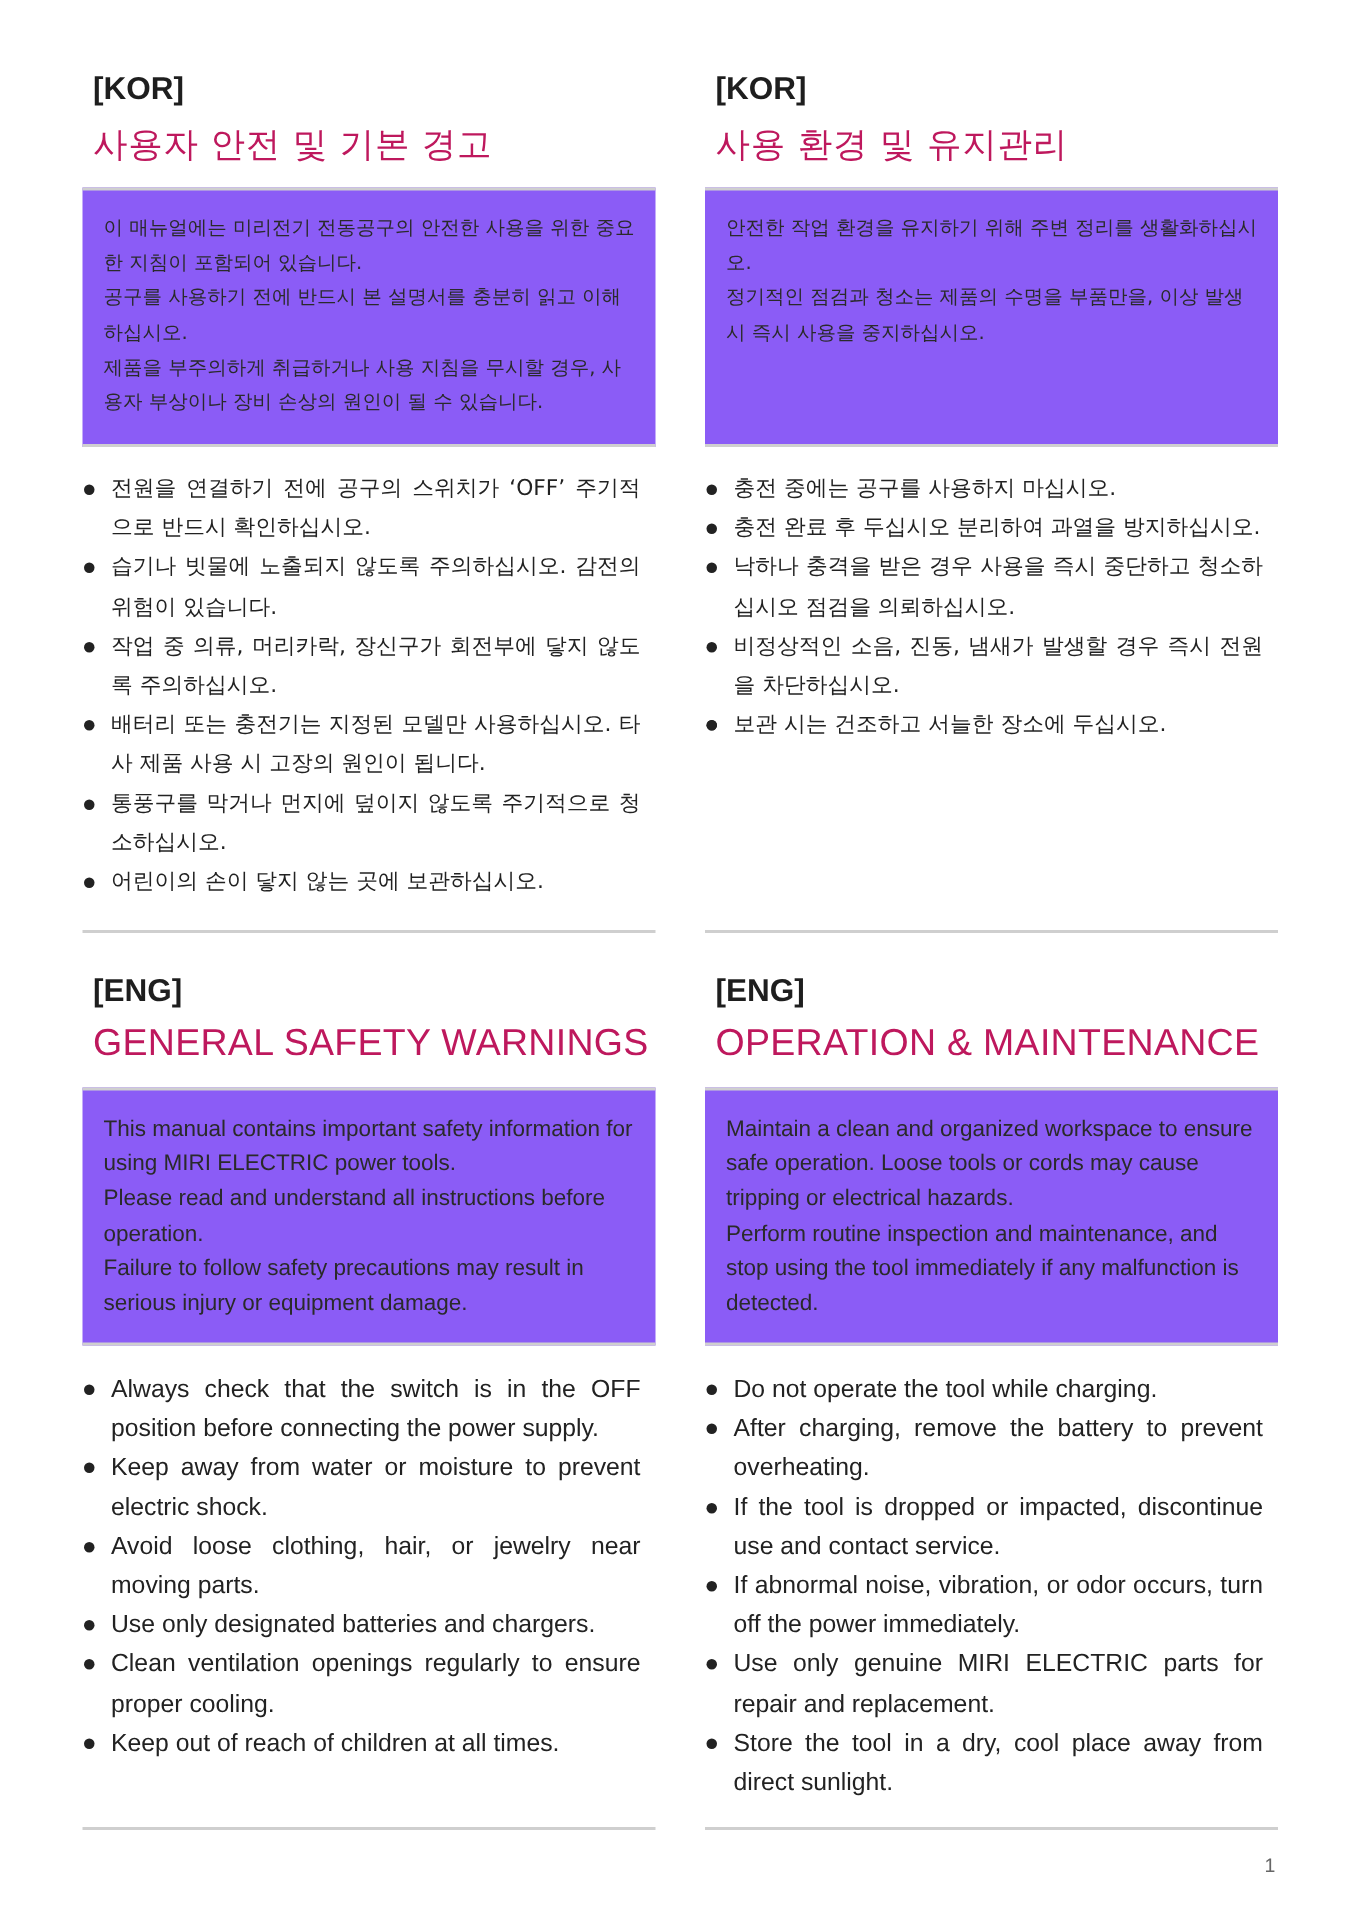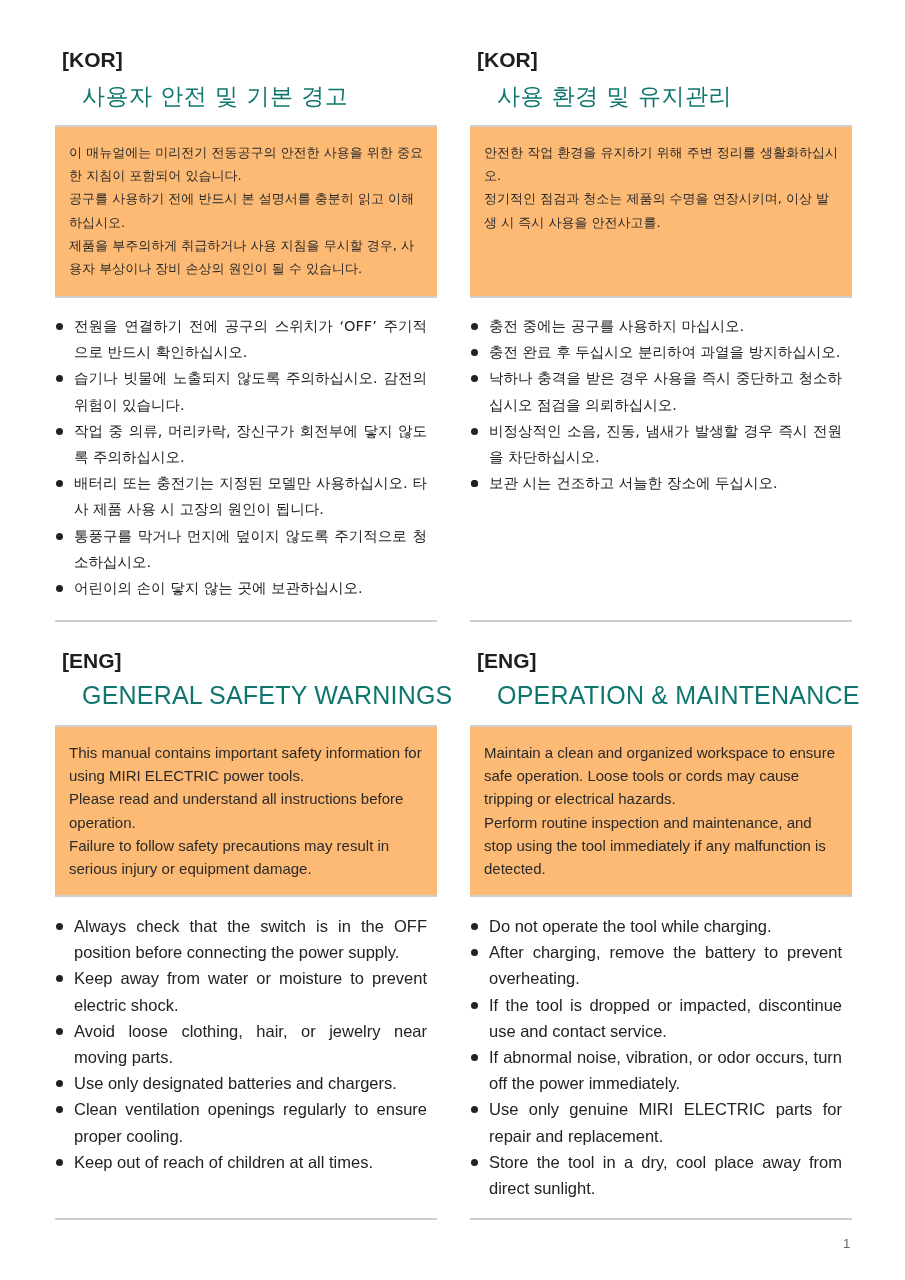--- a/index.html
+++ b/index.html
@@ -22,31 +22,30 @@
     left: 7px;
     font-family: "Liberation Sans", sans-serif;
     font-weight: bold;
     font-size: 21px;
     color: #1e1e1e;
   }
   .title {
     position: absolute;
     left: 7px;
     font-size: 24px;
-    color: #0f766e;
+    color: #be185d;
     white-space: nowrap;
-    margin-left: 20px;
   }
   .title.kor { font-family: "DejaVu Sans", sans-serif; font-size: 23px; letter-spacing: 0.5px; }
   .title.eng { font-family: "Liberation Sans", sans-serif; font-size: 25px; letter-spacing: 0.2px; }
   .intro-box {
     position: absolute;
     left: 0;
     width: 382px;
-    background: #fdba74;
+    background: #8b5cf6;
     border-top: 2px solid #cfcfcf;
     border-bottom: 2px solid #cfcfcf;
     padding: 14px 12px 14px 14px;
   }
   .intro-box p {
     font-size: 14px;
     line-height: 23.2px;
     color: #2a2a2a;
   }
   .intro-box.kor p { font-family: "DejaVu Sans", sans-serif; font-size: 13px; }
@@ -134,21 +133,21 @@
   </div>
 </div>
 
 <div class="col right">
 
   <div class="section" style="top:0;">
     <div class="lang" style="top:48px;">[KOR]</div>
     <div class="title kor" style="top:81px;">사용 환경 및 유지관리</div>
     <div class="intro-box kor" style="top:125px; height:173px;">
       <p>안전한 작업 환경을 유지하기 위해 주변 정리를 생활화하십시오.</p>
-      <p>정기적인 점검과 청소는 제품의 수명을 연장시키며, 이상 발생 시 즉시 사용을 안전사고를.</p>
+      <p>정기적인 점검과 청소는 제품의 수명을 부품만을, 이상 발생 시 즉시 사용을 중지하십시오.</p>
     </div>
     <ul class="bullets kor" style="top:313px;">
       <li><span class="dot"></span><span>충전 중에는 공구를 사용하지 마십시오.</span></li>
       <li><span class="dot"></span><span>충전 완료 후 두십시오 분리하여 과열을 방지하십시오.</span></li>
       <li><span class="dot"></span><span>낙하나 충격을 받은 경우 사용을 즉시 중단하고 청소하십시오 점검을 의뢰하십시오.</span></li>
       <li><span class="dot"></span><span>비정상적인 소음, 진동, 냄새가 발생할 경우 즉시 전원을 차단하십시오.</span></li>
       <li><span class="dot"></span></li>
       <li><span class="dot"></span><span>보관 시는 건조하고 서늘한 장소에 두십시오.</span></li>
     </ul>
     <div class="divider" style="top:620px;"></div>

